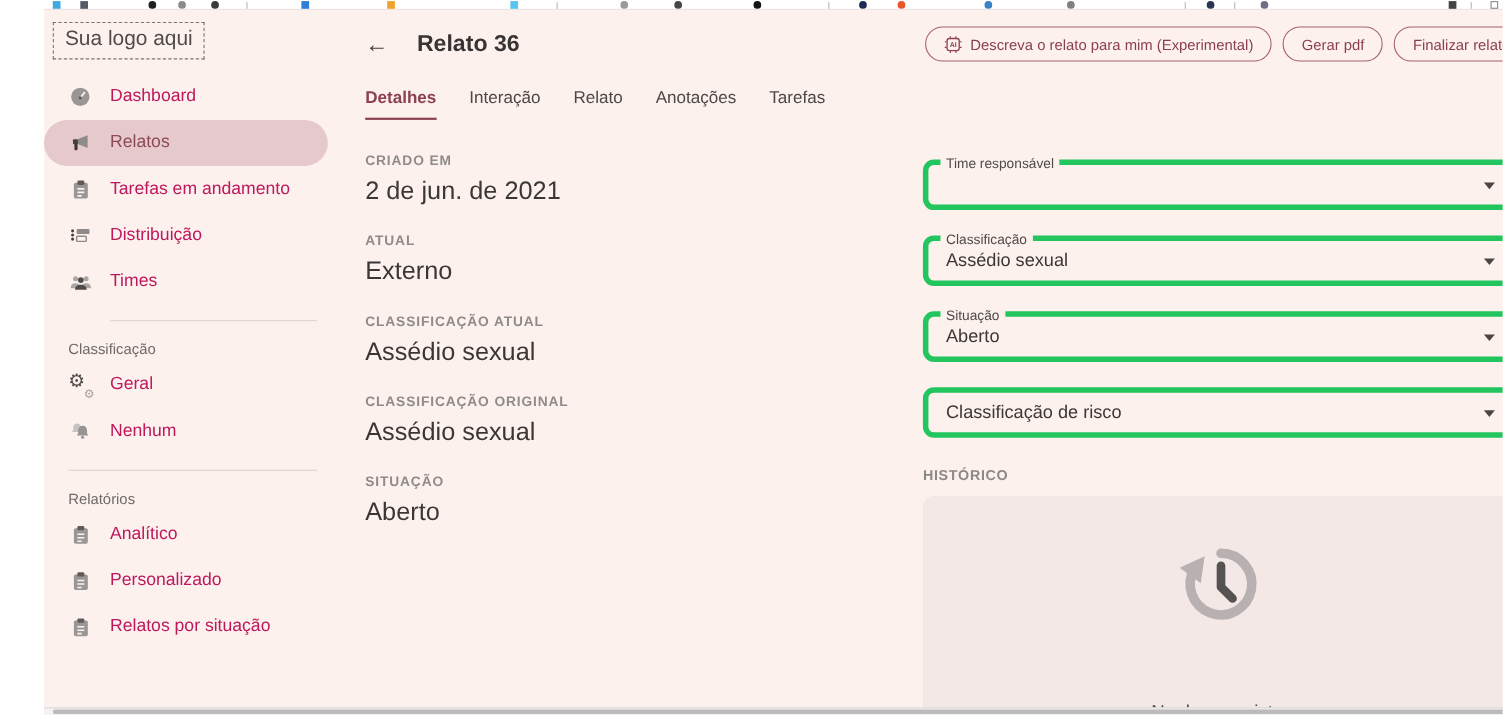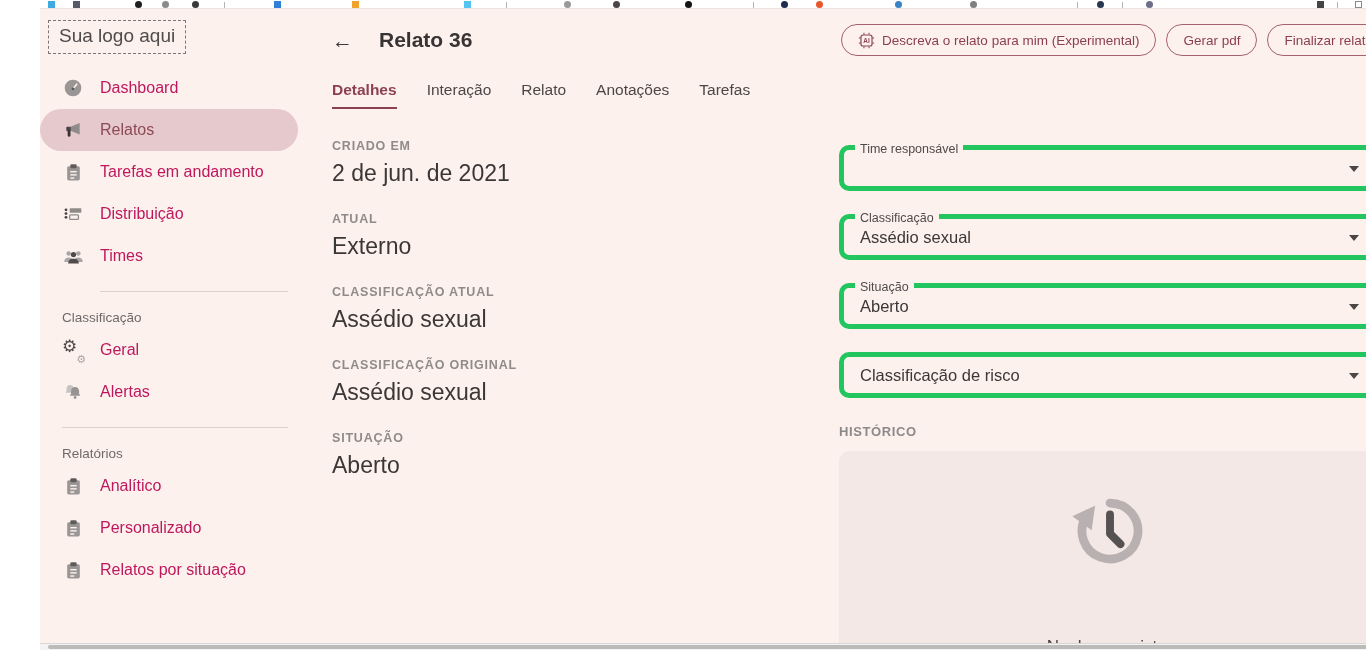--- a/index.html
+++ b/index.html
@@ -186,21 +186,21 @@
     </div>
 
     <div class="nav-item">
       <span class="nicon">
         <svg viewBox="0 0 24 24" width="20" height="20">
             <path d="M8.5 3.5c2.6 0 4.3 1.9 4.3 4.3v3l1.3 2.2H3l1.3-2.2v-3c0-2.4 1.6-4.3 4.2-4.3z" fill="#c6c2c2"></path>
             <path d="M14.5 6c2.9 0 4.8 2.1 4.8 4.8v3.4l1.5 2.4H8.2l1.5-2.4v-3.4C9.7 8.1 11.6 6 14.5 6z" fill="#979393"></path>
             <circle cx="14.5" cy="18.6" r="1.7" fill="#979393"></circle>
           </svg>
       </span>
-      <span class="nlabel">Alertas</span>
+      <span class="nlabel">Nenhum</span>
     </div>
 
     <div class="side-divider wide"></div>
 
     <div class="section-label">Relatórios</div>
 
     <div class="nav-item">
       <span class="nicon">
         <svg viewBox="0 0 24 24" width="19" height="19">
             <rect x="4" y="4" width="16" height="18" rx="2" fill="#9a9696"></rect>

